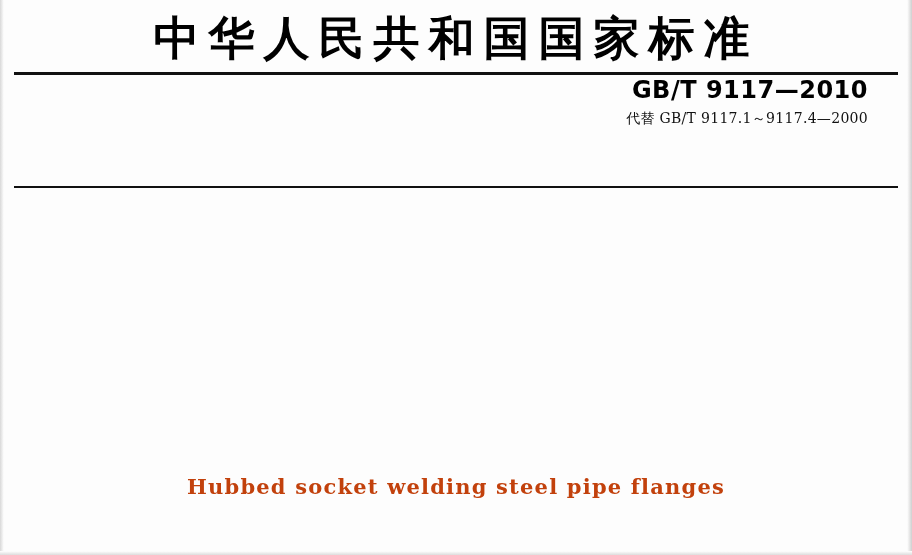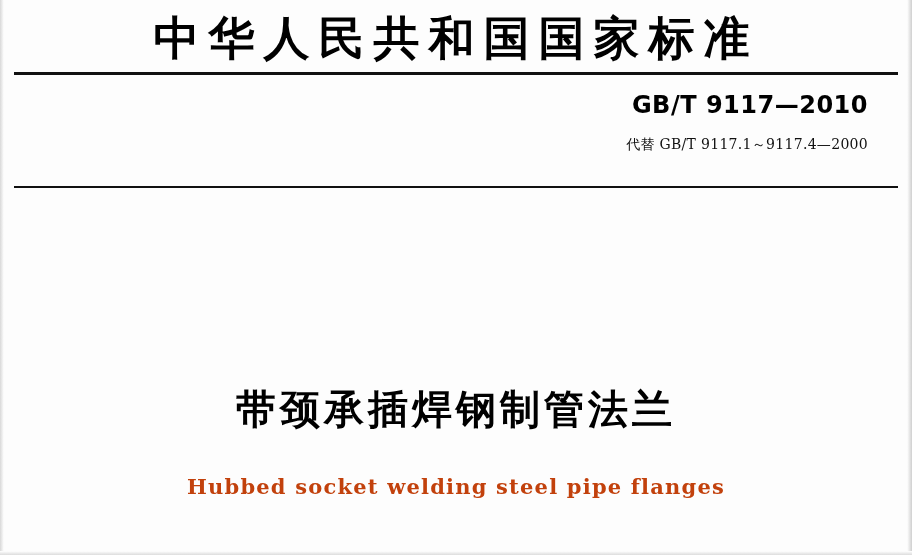--- a/index.html
+++ b/index.html
@@ -43,35 +43,35 @@
     top: 72px;
     left: 14px;
     width: 884px;
     height: 3px;
     background: #111111;
   }
 
   
   .std-number-block {
     position: absolute;
-    top: 91px;
+    top: 76px;
     right: 44px;
     text-align: right;
   }
   .std-number {
     font-family: "DejaVu Sans", sans-serif;
     font-weight: bold;
     font-size: 24px;
     letter-spacing: 0.5px;
     color: #000000;
     line-height: 1.2;
     white-space: nowrap;
   }
   .std-replaces {
-    margin-top: 16px;
+    margin-top: 5px;
     font-family: "DejaVu Serif", serif;
     font-size: 14px;
     letter-spacing: 0.3px;
     color: #111111;
     white-space: nowrap;
   }
 
   
   .rule-mid {
     position: absolute;
@@ -145,17 +145,16 @@
 
   <div class="rule-top"></div>
 
   <div class="std-number-block">
     <div class="std-number">GB/T 9117—2010</div>
     <div class="std-replaces">代替 GB/T 9117.1～9117.4—2000</div>
   </div>
 
   <div class="rule-mid"></div>
 
-  <div class="doc-title-cn">带颈承插焊钢制管法兰</div>
 
   <div class="doc-title-en">Hubbed socket welding steel pipe flanges</div>
 
 </div>
 
 </body></html>

